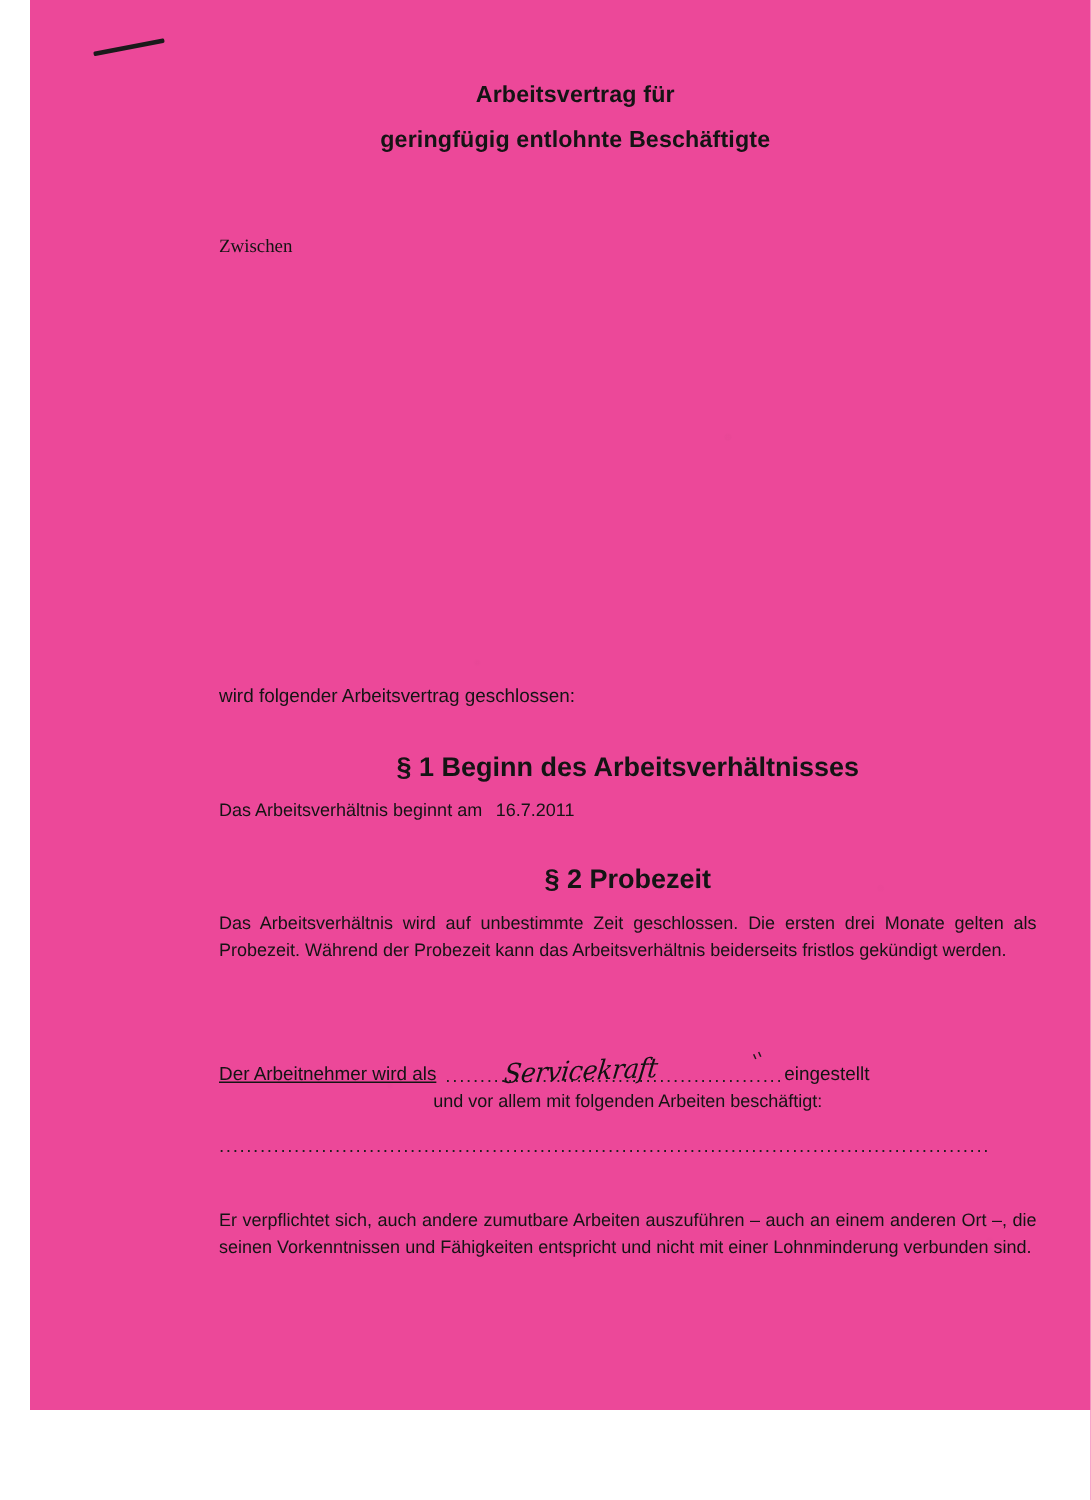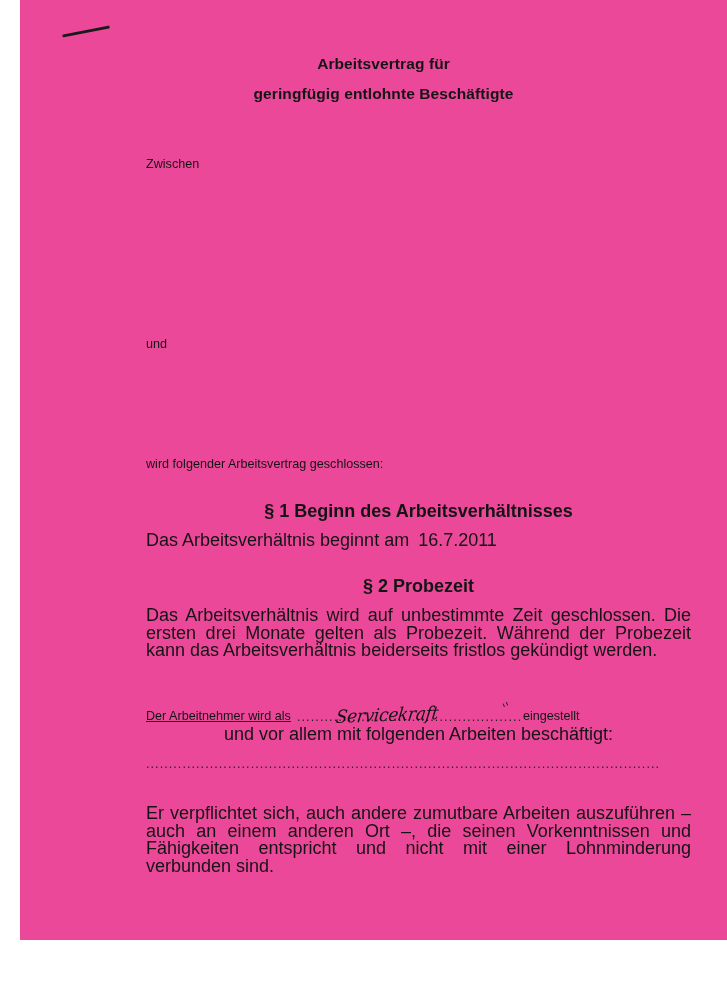--- a/index.html
+++ b/index.html
@@ -73,41 +73,41 @@
   .title-line-2 { top: 85px; }
 
   .block {
     position: absolute;
     left: 126px;
     width: 545px;
     font-size: 12.6px;
     line-height: 17px;
   }
 
-  .lbl-zwischen { top: 156px; }
+  .lbl-zwischen { top: 156px; font-family: Liberation Serif, serif; }
   .lbl-und      { top: 336px; }
   .lbl-wird     { top: 456px; }
 
   .section-heading {
     position: absolute;
     left: 126px;
     width: 545px;
     text-align: center;
     font-weight: bold;
     font-size: 18px;
   }
   .sec1-heading { top: 501px; }
   .sec2-heading { top: 576px; }
   .sec3-heading { top: 681px; }
 
   .para {
     position: absolute;
     left: 126px;
     width: 545px;
-    font-size: 18px;
+    font-size: 12px;
     line-height: 17.5px;
     text-align: justify;
   }
   .para-date   { top: 532px; text-align: left; }
   .para-sec2   { top: 607px; }
   .para-sec3b  { top: 726px; text-align: center; }
   .para-sec3c  { top: 805px; }
 
   .date-value { margin-left: 9px; }
 
@@ -191,21 +191,20 @@
 
   <div class="corner-mark"></div>
   <div class="right-edge-artifact"></div>
   <div class="right-edge-artifact b"></div>
 
   <div class="doc-title title-line-1">Arbeitsvertrag für</div>
   <div class="doc-title title-line-2">geringfügig entlohnte Beschäftigte</div>
 
   <div class="block lbl-zwischen">Zwischen</div>
 
-  <div class="block lbl-und">und</div>
 
   <div class="block lbl-wird">wird folgender Arbeitsvertrag geschlossen:</div>
 
   <div class="section-heading sec1-heading">§ 1 Beginn des Arbeitsverhältnisses</div>
 
   <div class="para para-date">
     <span>Das Arbeitsverhältnis beginnt am</span><span class="date-value">16.7.2011</span>
   </div>
 
   <div class="section-heading sec2-heading">§ 2 Probezeit</div>

